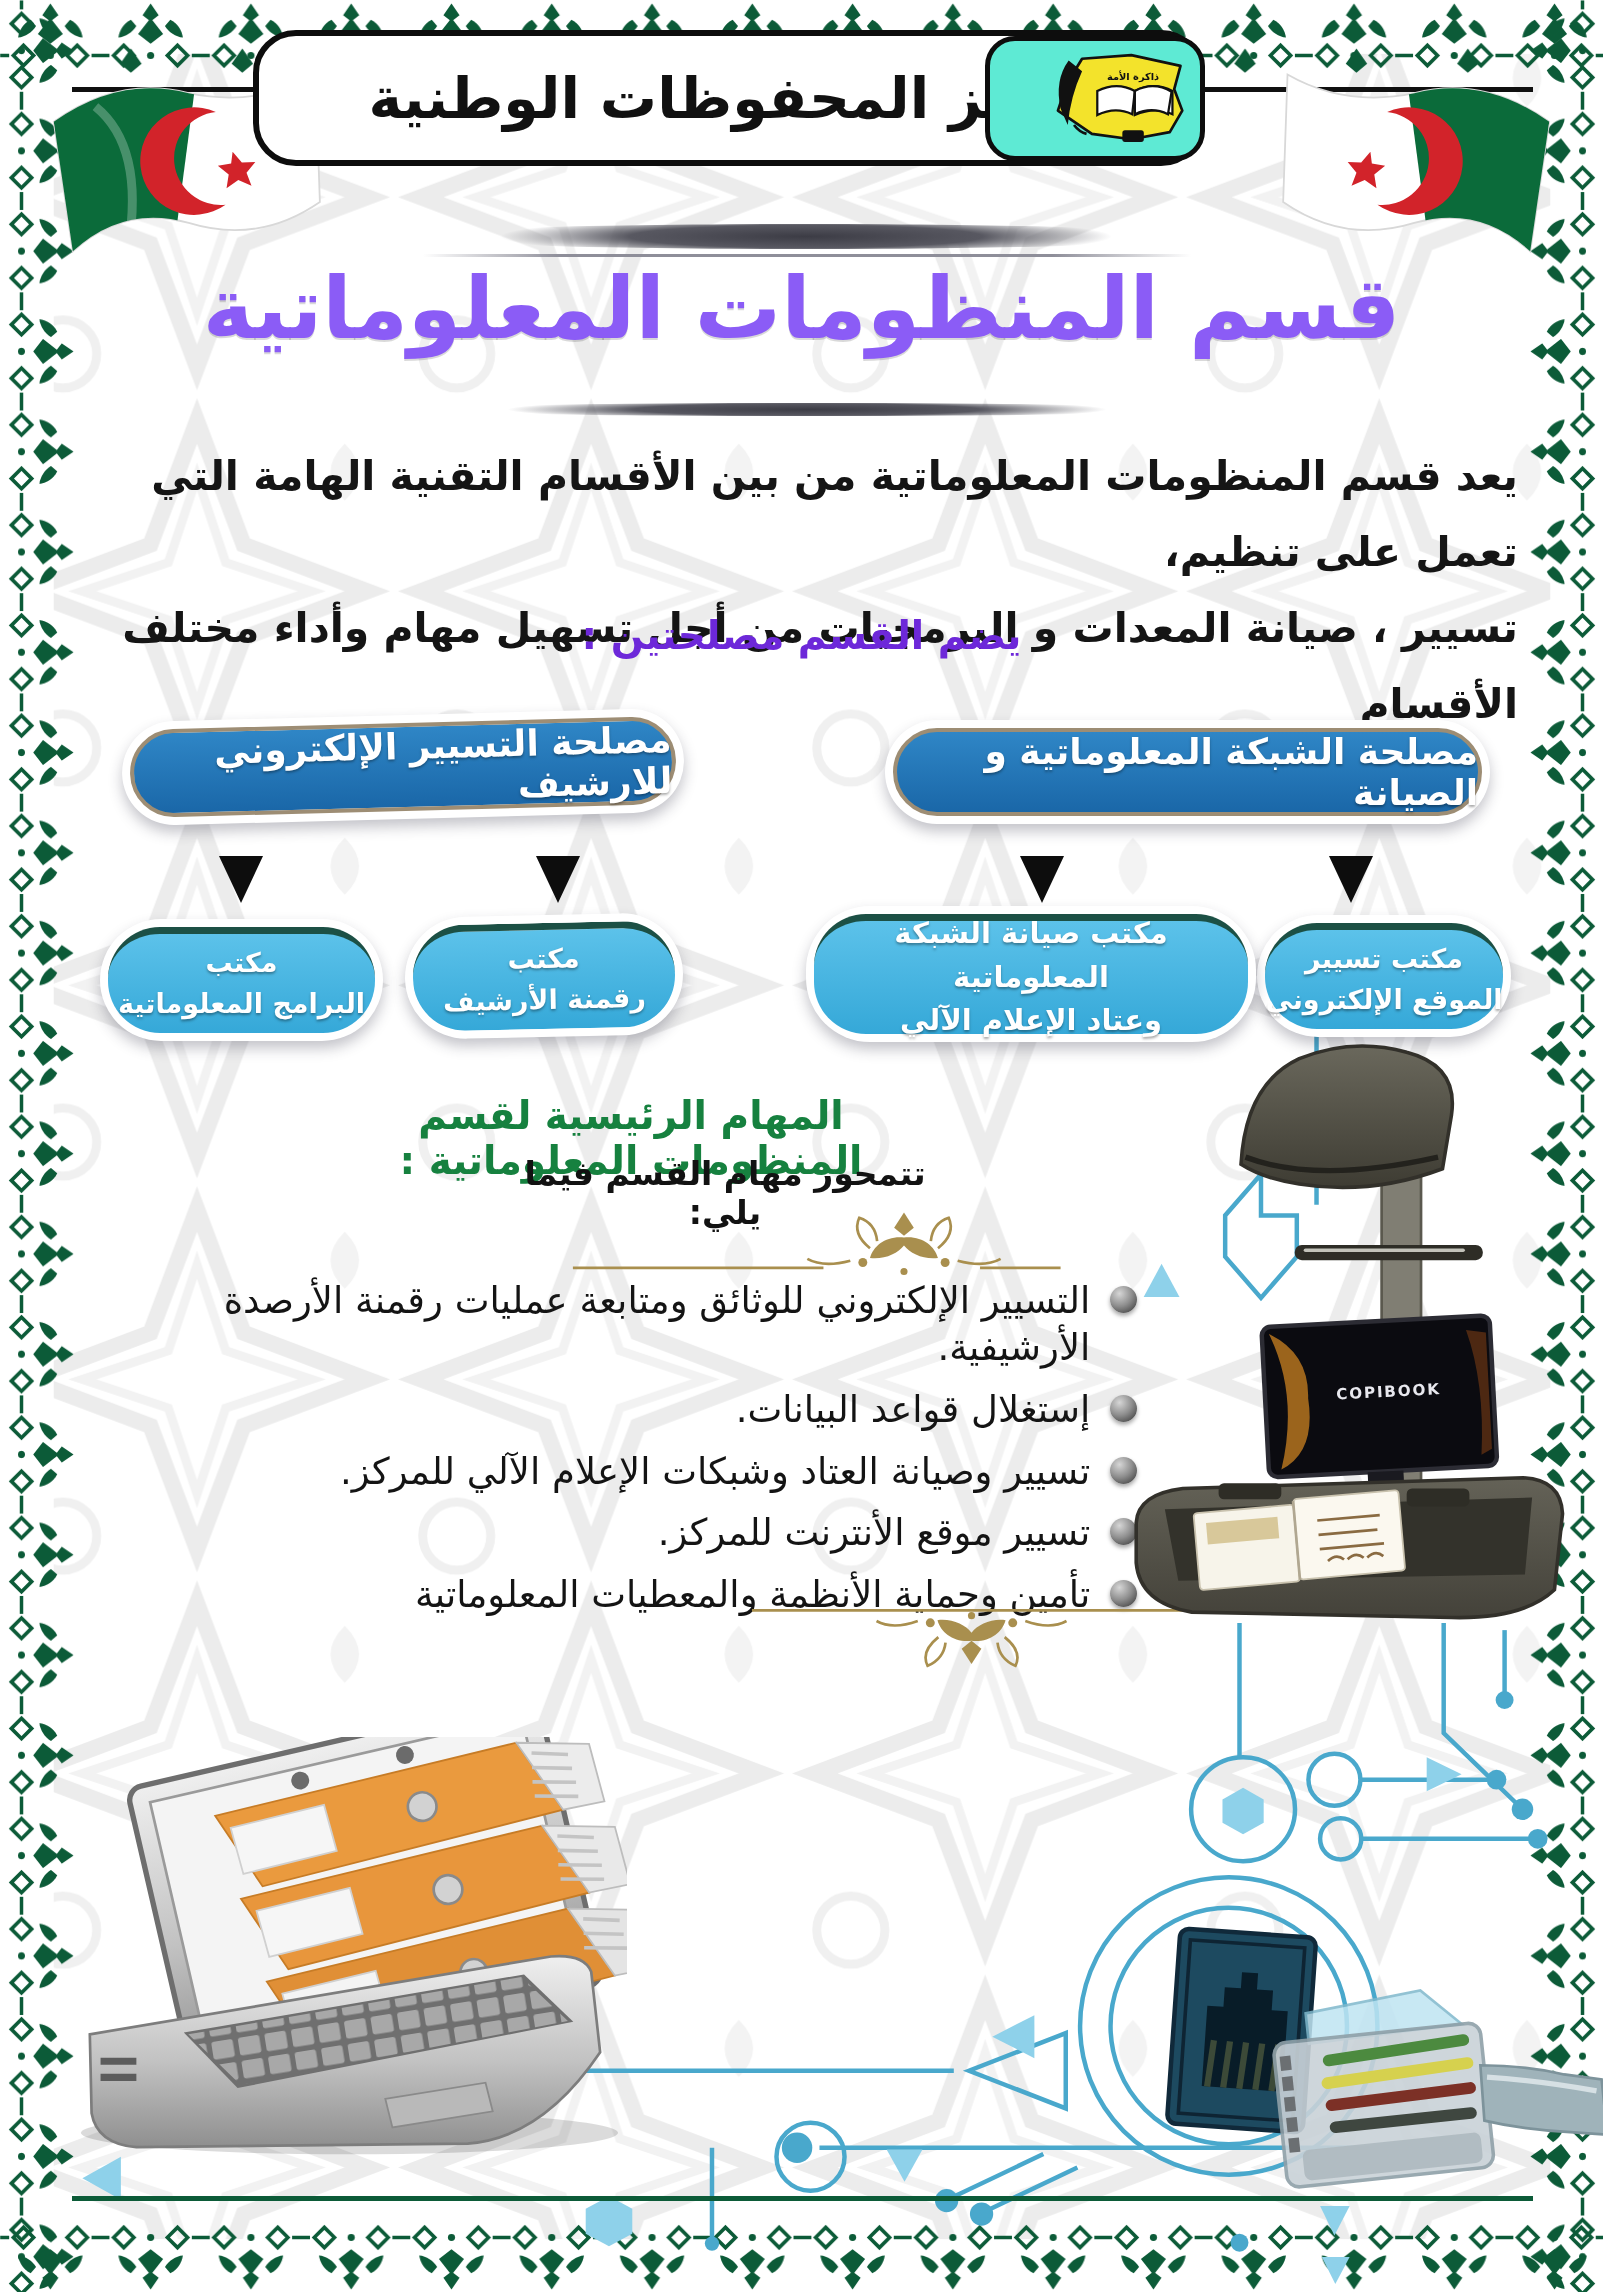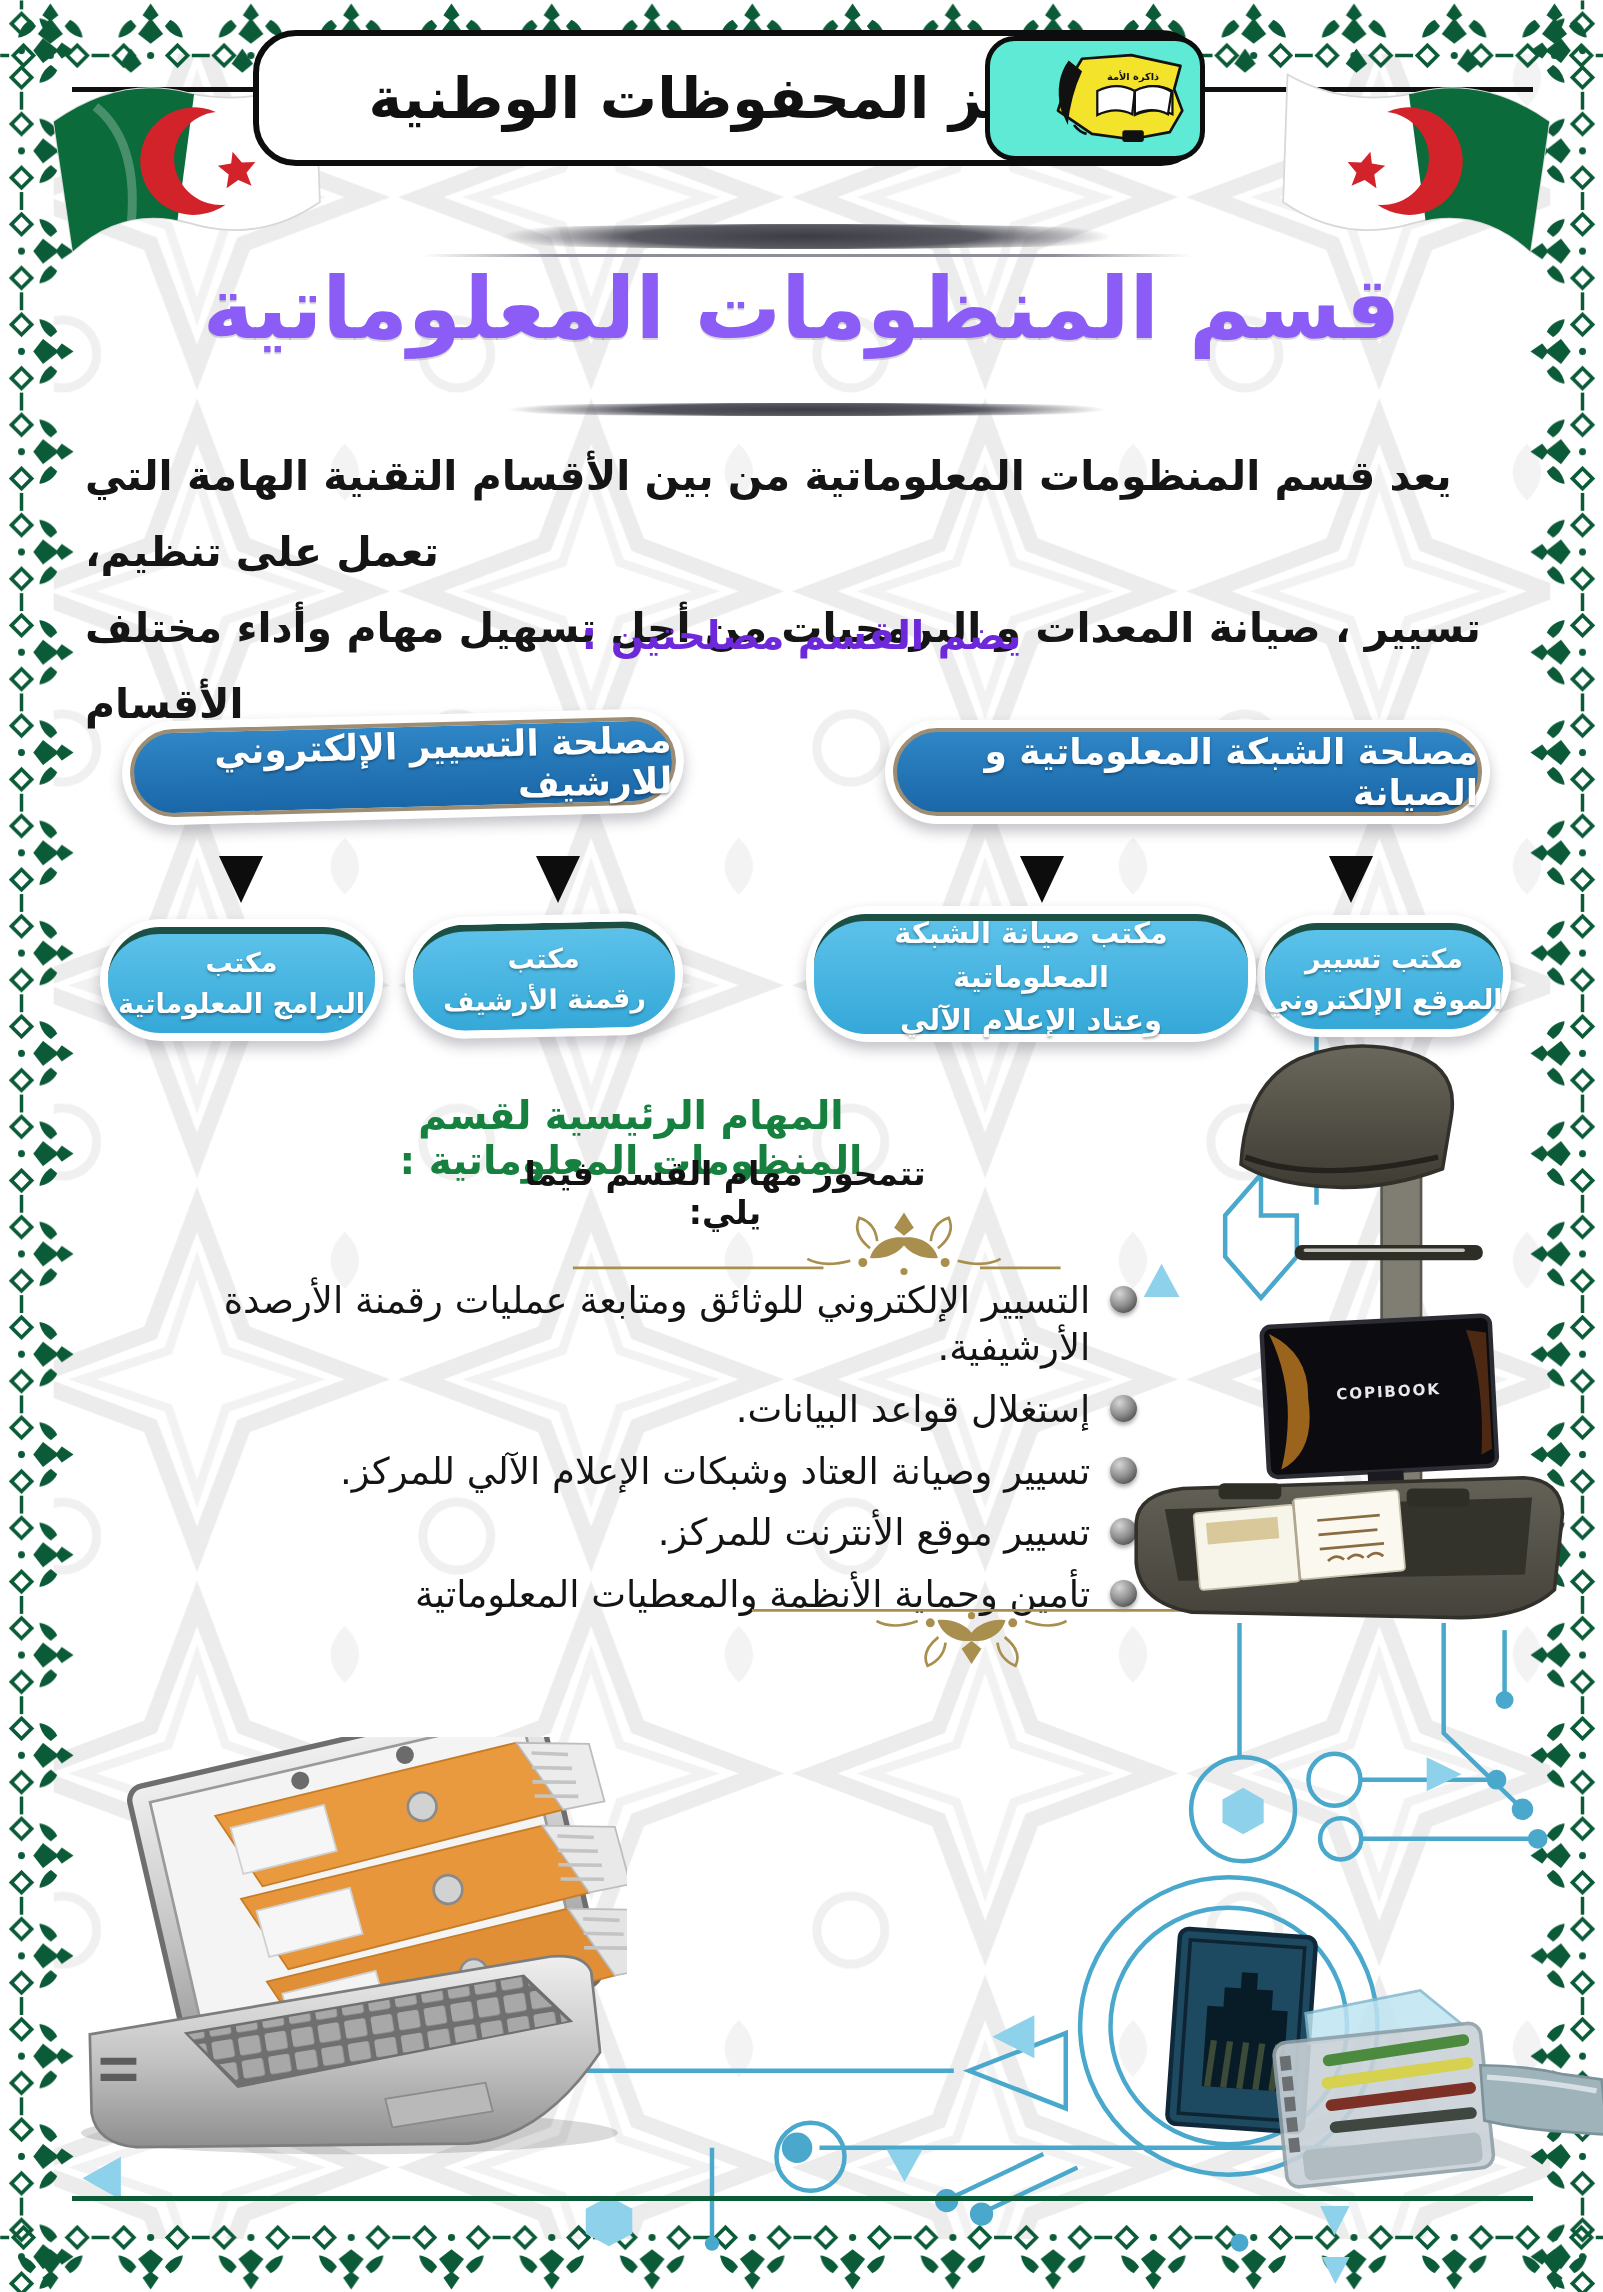--- a/index.html
+++ b/index.html
@@ -19,21 +19,21 @@
   .logo-box{left:985px;top:36px;width:210px;height:115px;background:#5eead4;border:5.4px solid #0d0d0d;
             border-radius:30px;z-index:5;display:flex;align-items:center;justify-content:center;}
   .flag{z-index:3;}
   
   .swoosh{background:radial-gradient(ellipse 50% 100% at 50% 50%,#3c3c45 0%,#585861 45%,rgba(120,120,130,0) 78%);
           border-radius:50%;z-index:2;}
   .swoosh-echo{background:linear-gradient(to right,rgba(150,150,160,0),#8e8e99 18%,#8e8e99 82%,rgba(150,150,160,0));z-index:2;}
   .main-title{left:161px;top:258px;width:1281px;text-align:center;font-size:86px;font-weight:900;
               color:#8b5cf6;z-index:2;letter-spacing:-0.9px;text-shadow:0 1.8px 0 rgba(0,0,0,.15);}
   
-  .intro{left:85px;top:439px;width:1433px;text-align:left;font-size:41px;font-weight:bold;
+  .intro{left:85px;top:439px;width:1433px;text-align:right;font-size:41px;font-weight:bold;
          color:#151515;line-height:1.85;z-index:2;}
   .services-intro{left:85px;top:613px;width:1433px;text-align:center;font-size:39px;font-weight:bold;
                   color:#6d28d9;z-index:2;}
   
   .pill-outer{background:#ffffff;border-radius:64px;box-shadow:0 7.2px 14.3px rgba(40,40,60,.28);
               padding:8px;z-index:2;box-sizing:border-box;}
   .pill-parent{width:100%;height:100%;box-sizing:border-box;background:linear-gradient(#2f86c6,#1a67a8);
                border:4.5px solid #9d8d74;border-radius:56px;display:flex;align-items:center;justify-content:center;
                color:#fff;font-weight:bold;font-size:36px;text-shadow:0 1.8px 2.7px rgba(0,0,0,.35);}
   .pill-child{width:100%;height:100%;box-sizing:border-box;background:linear-gradient(#5cc2ea,#35a8d8);

